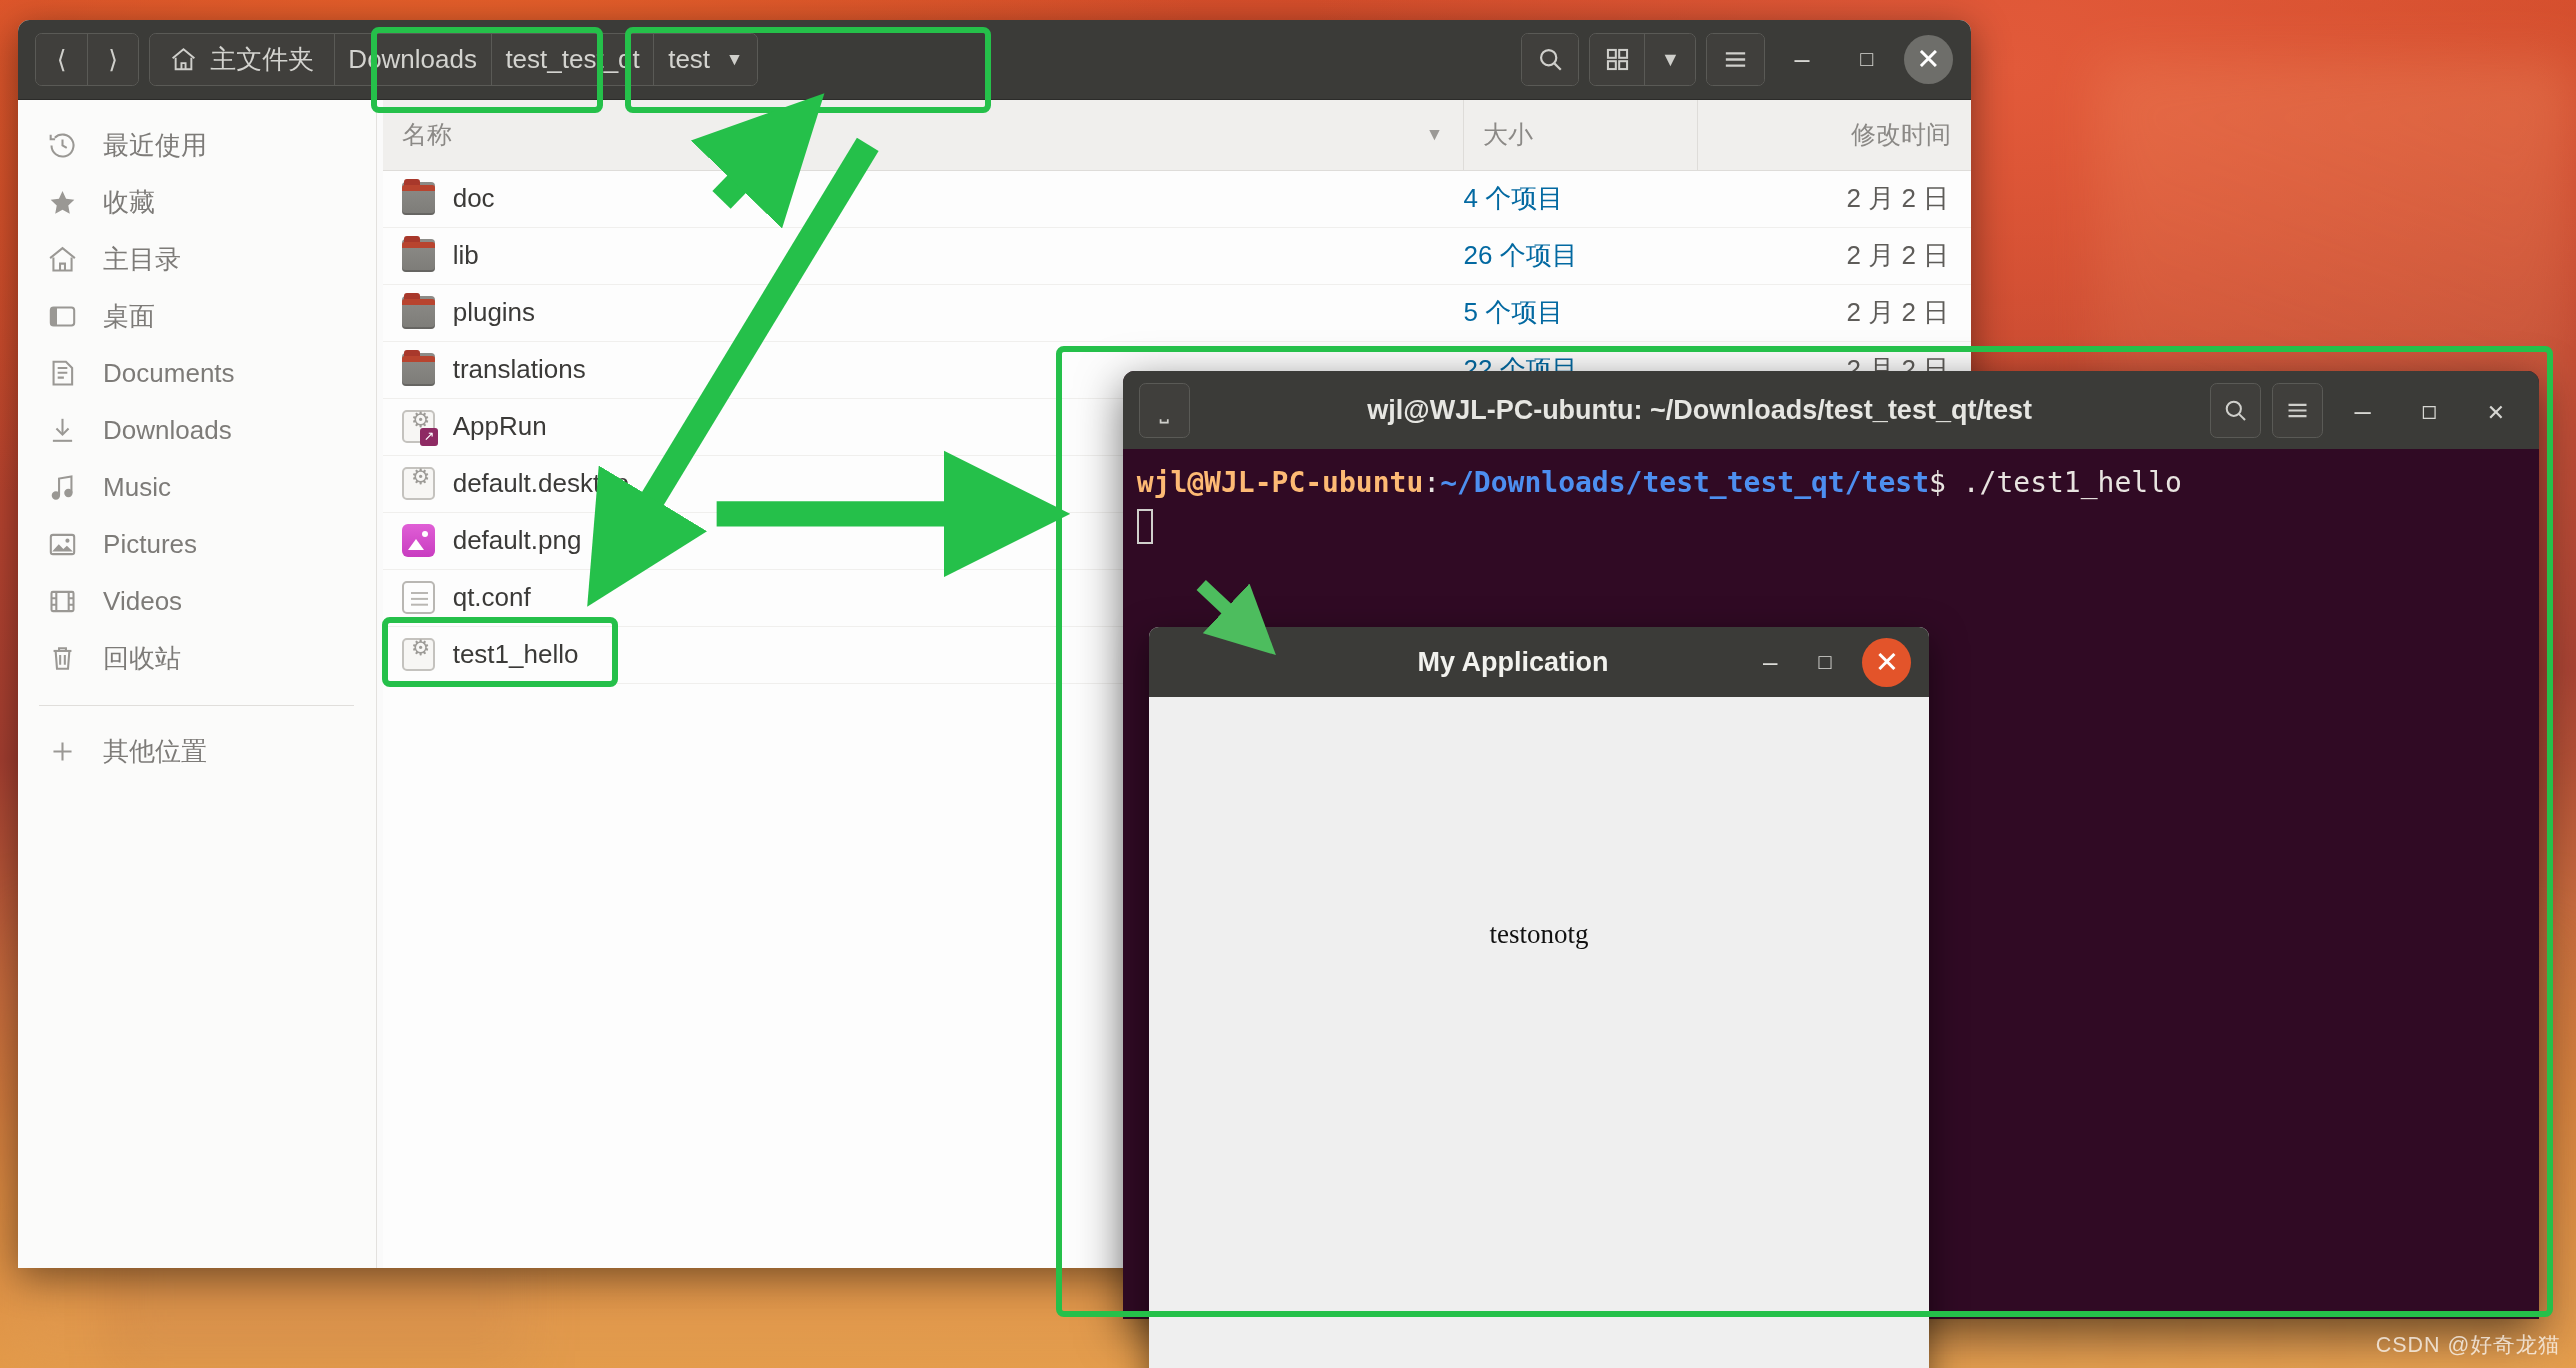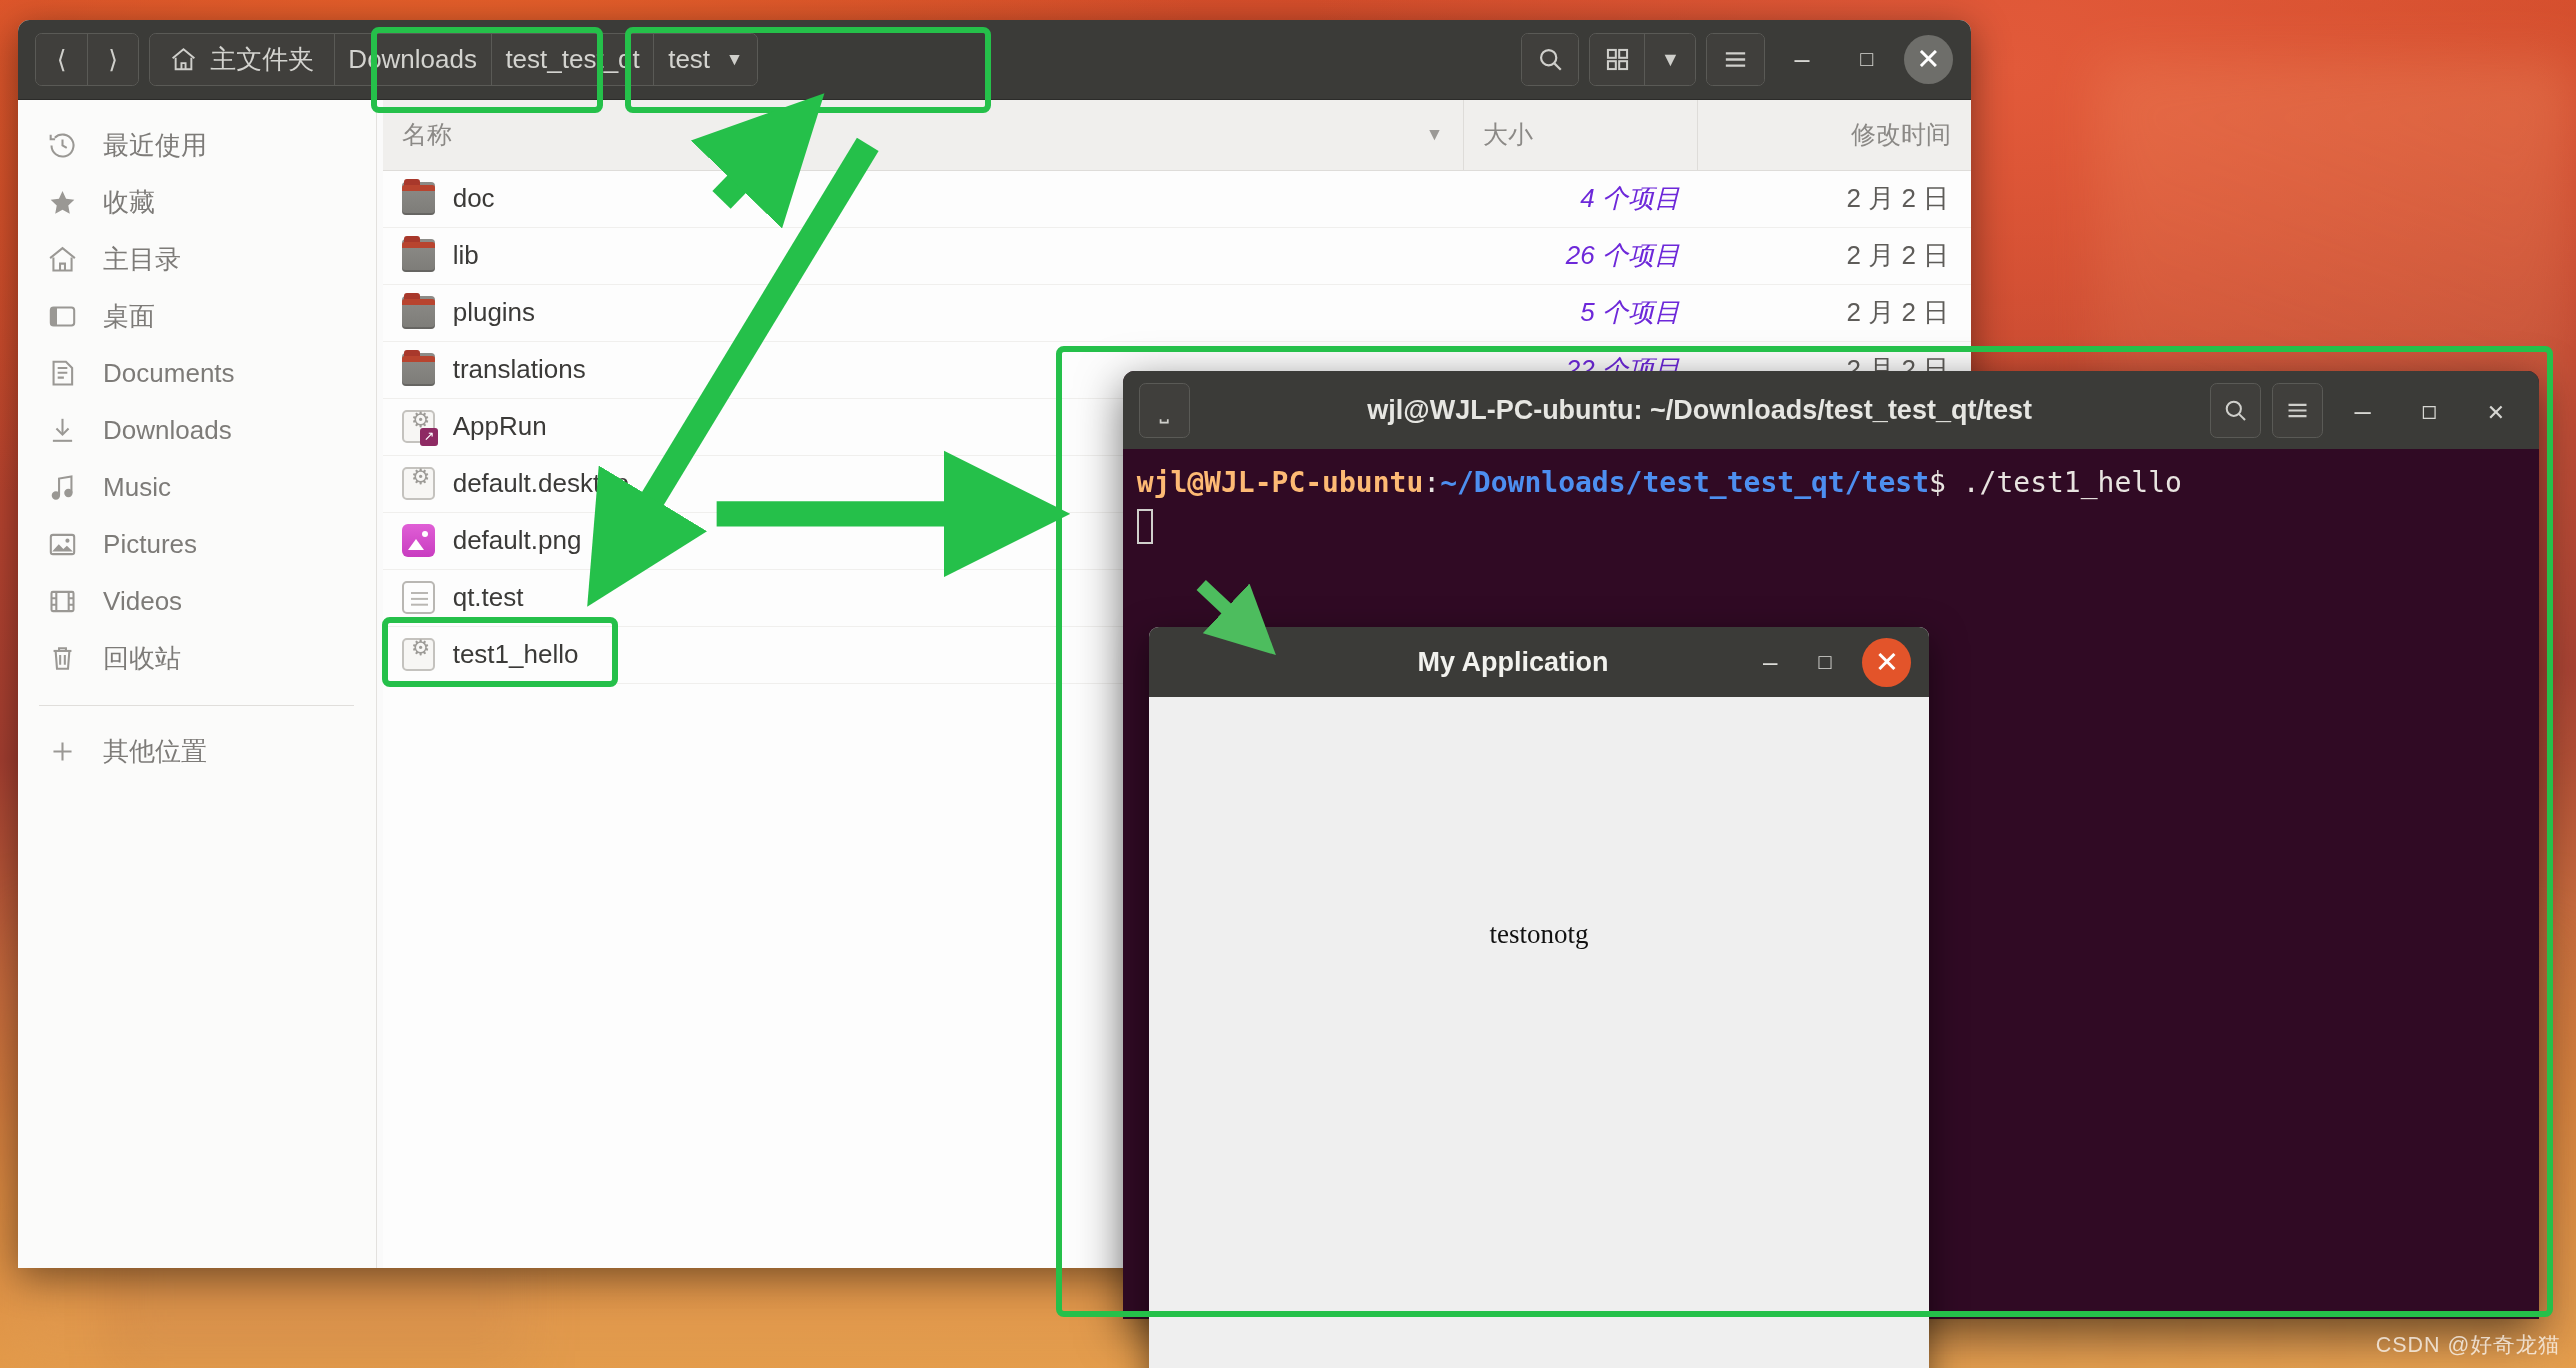--- a/index.html
+++ b/index.html
@@ -60,21 +60,21 @@
   .side-sep { height: 1px; background: #e0dedb; margin: 17.6px 21.5px; }
 
   #filelist { flex: 1 1 auto; background: #fdfdfd; display: flex; flex-direction: column; min-width: 0; }
   #col-head { display: flex; height: 71px; background: #f0efed; border-bottom: 1px solid #dedcd9; color: #8b8986; font-size: 25px; align-items: center; }
   .ch { padding: 0 19.5px; display: flex; align-items: center; height: 100%; }
   .ch-name { flex: 1 1 auto; border-right: 1px solid #dedcd9; justify-content: space-between; }
   .ch-size { width: 234px; border-right: 1px solid #dedcd9; flex: 0 0 234px; }
   .ch-mod  { width: 273px; flex: 0 0 273px; justify-content: flex-end; }
   .row { display: flex; height: 57px; align-items: center; border-bottom: 1px solid #f0efed; font-size: 26px; color: #3b3a38; }
   .cell-name { flex: 1 1 auto; display: flex; align-items: center; gap: 17.6px; padding: 0 19.5px; min-width: 0; }
-  .cell-size { width: 234px; flex: 0 0 234px; text-align: right; padding-right: 17.6px; color: #6d28d9; font-style: italic; }
+  .cell-size { width: 234px; flex: 0 0 234px; padding-right: 17.6px; color: #0369a1; }
   .cell-mod  { width: 273px; flex: 0 0 273px; text-align: right; padding-right: 21.5px; color: #5e5c59; }
   .fico { width: 33px; height: 33px; flex: 0 0 33px; position: relative; }
 
   
   .ico-folder { background: linear-gradient(180deg,#8d8c88 0%,#7d7c78 100%); border-radius: 3.9px; box-shadow: inset 0 -2px 0 rgba(0,0,0,.18); }
   .ico-folder::before { content:""; position:absolute; left:2px; top:-2.9px; width:15.6px; height:7.8px; background:#a8382b; border-radius:2.9px 2.9px 0 0; }
   .ico-folder::after { content:""; position:absolute; left:0; top:2.9px; width:33px; height:5.9px; background:#b8442f; border-radius:2.9px 2.9px 0 0; }
   
   .ico-doc { border:2px solid #b9b7b3; border-radius:4.9px; background:#fdfdfd; }
   .ico-doc::before { content:""; position:absolute; left:6.8px; top:8.8px; width:17.6px; height:2px; background:#b9b7b3;
@@ -401,21 +401,21 @@
           <div class="cell-name">
             <span class="fico ico-img"></span>
             <span>default.png</span>
           </div>
           <div class="cell-size"></div>
           <div class="cell-mod"></div>
         </div>
         <div class="row">
           <div class="cell-name">
             <span class="fico ico-doc"></span>
-            <span>qt.test</span>
+            <span>qt.conf</span>
           </div>
           <div class="cell-size"></div>
           <div class="cell-mod"></div>
         </div>
         <div class="row">
           <div class="cell-name">
             <span class="fico ico-exec"></span>
             <span>test1_hello</span>
           </div>
           <div class="cell-size"></div>

